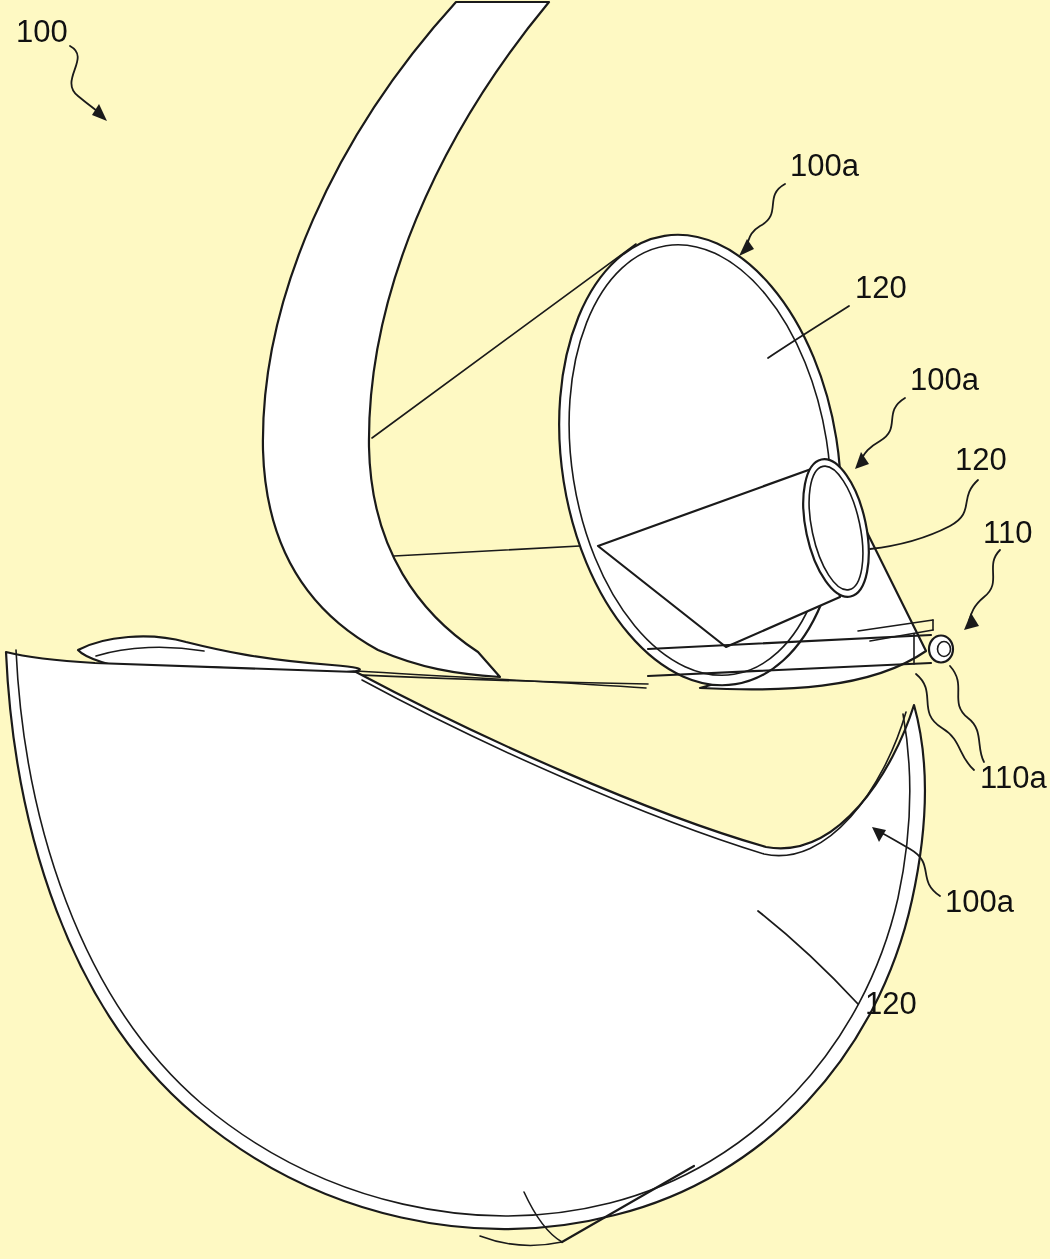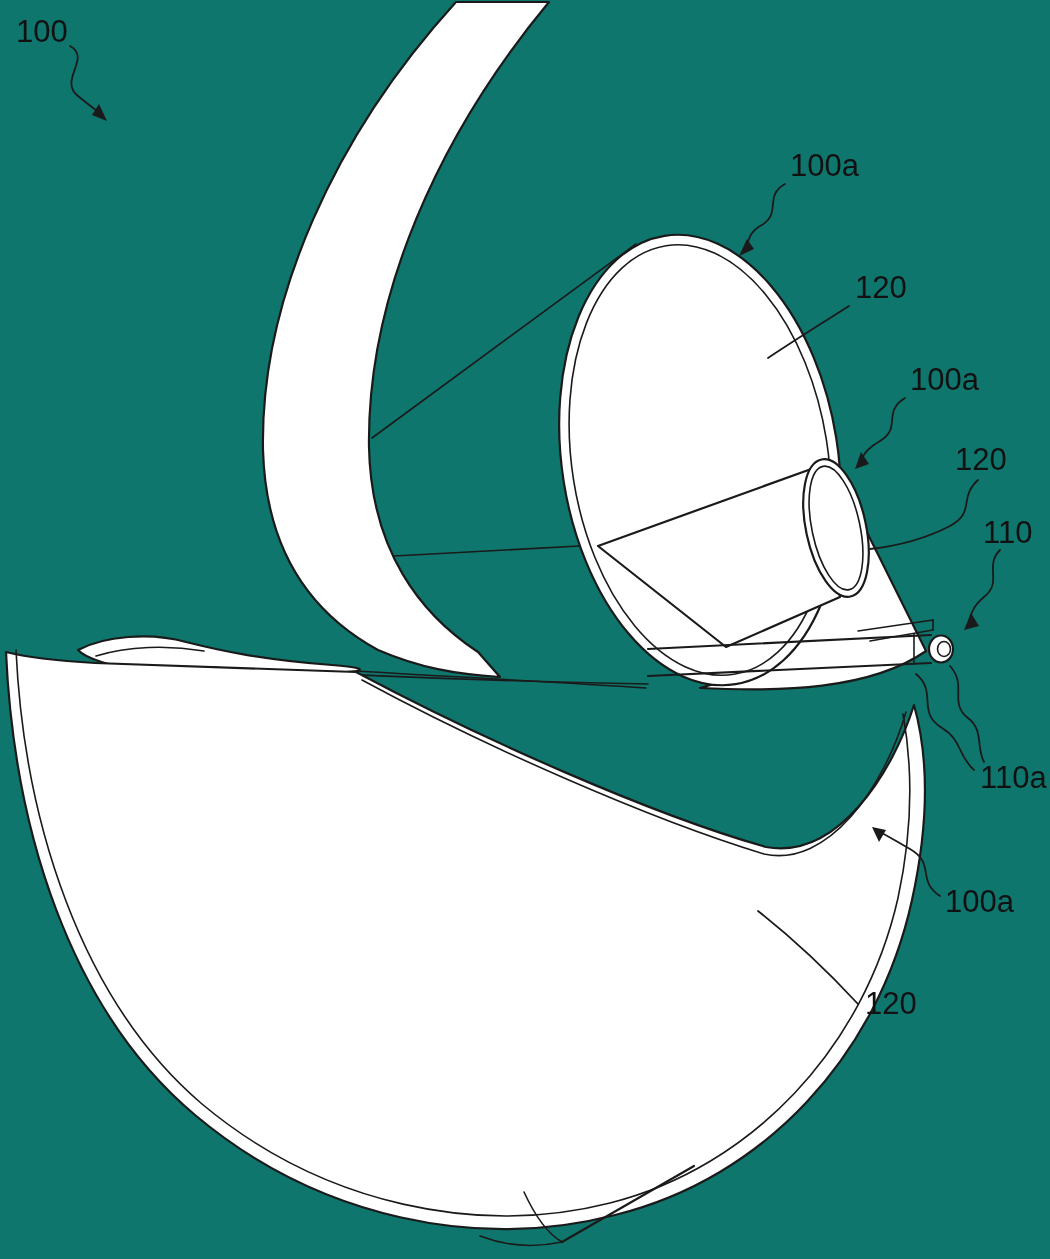--- a/index.html
+++ b/index.html
@@ -3,21 +3,21 @@
 <meta charset="utf-8">
 <style>
   html, body {
     margin: 0;
     padding: 0;
     background: #ffffff;
   }
   .figure-wrap {
     width: 1050px;
     height: 1259px;
-    background: #0f766e;
+    background: #fef9c3;
     position: relative;
     overflow: hidden;
   }
   svg { display: block; }
   .ref-label {
     font-family: "Liberation Sans", sans-serif;
     font-size: 31px;
     fill: #111111;
   }
   .outline   { fill: none; stroke: #1a1a1a; stroke-width: 2.2; stroke-linecap: round; stroke-linejoin: round; }

